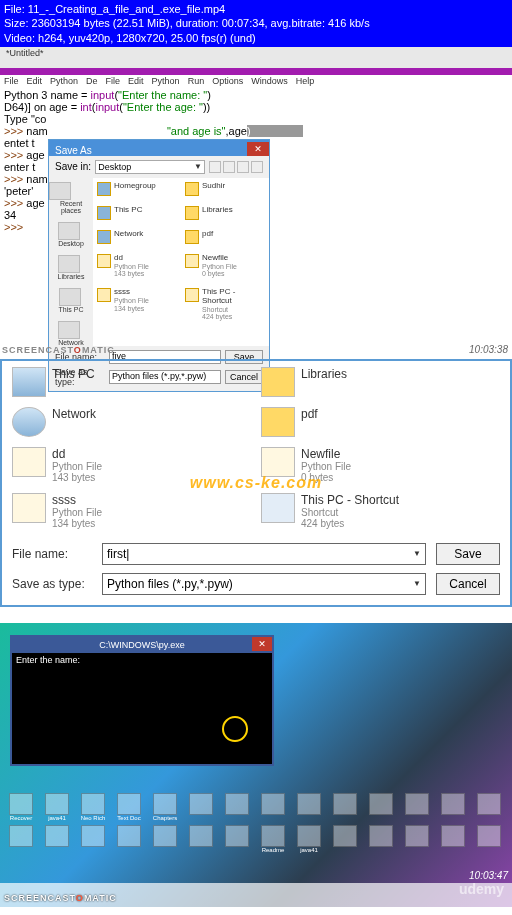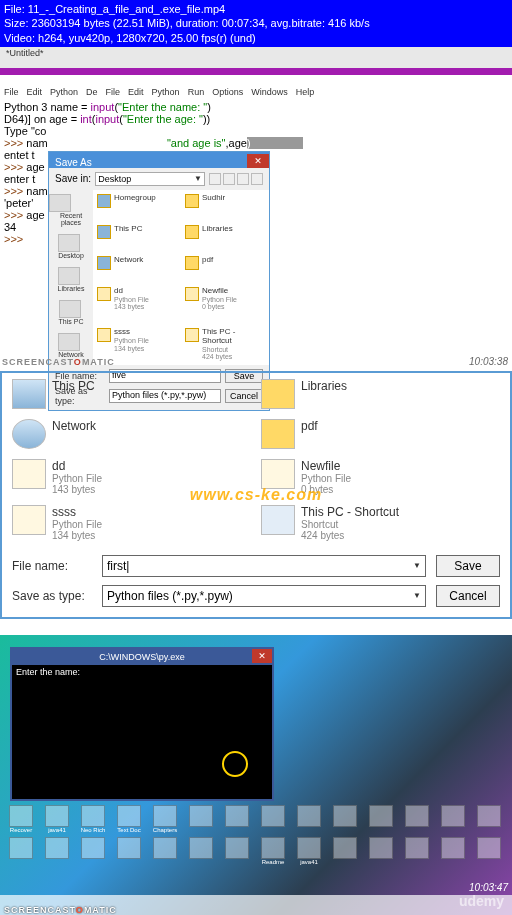--- a/index.html
+++ b/index.html
@@ -2,41 +2,41 @@
 <html><head>
 <meta charset="utf-8">
 <style>
 * { margin:0; padding:0; box-sizing:border-box; font-family: Arial, sans-serif; }
 body { width:512px; background:#fff; }
 
 .blue-header { background:#0000ff; color:#fff; font-size:11px; padding:2px 4px; line-height:1.3; }
 
 .idle-section { position:relative; background:#fff; }
 .idle-titlebar { height:28px; background:#e8e8e8; border-bottom:7px solid #a21caf; font-size:9px; padding:1px 6px; color:#333; }
-.idle-menubar { height:12px; font-size:9px; color:#333; padding:12px 4px; display:flex; gap:8px; }
+.idle-menubar { height:12px; font-size:9px; color:#333; padding:1px 4px; display:flex; gap:8px; }
 .idle-body { min-height:270px; background:#fff; font-family:"Courier New",monospace; font-size:11px; padding:2px 4px; position:relative; }
 .code-line { white-space:pre; }
 .fn { color:#900090; }
 .str { color:#008000; }
 .prompt { color:#8b4513; }
 .blk { color:#000; }
 .hl { background:#999; color:#fff; }
 
 .saveas-dialog { position:absolute; top:52px; left:48px; width:222px; background:#f0f0f0; border:1px solid #5a9bd4; font-size:10px; }
 .saveas-title { background:#4a90d9; color:#fff; height:16px; display:flex; justify-content:space-between; align-items:flex-end; padding:0 0 0 6px; font-size:10px; }
 .saveas-close { background:#c0392b; color:#fff; width:22px; height:14px; display:inline-flex; align-items:center; justify-content:center; font-size:9px; }
 .saveas-top { display:flex; align-items:center; padding:4px 6px; gap:4px; background:#f0f0f0; }
 .saveas-dd { flex:1; height:14px; border:1px solid #aaa; background:#fff; font-size:9px; padding:0 2px; display:flex; align-items:center; justify-content:space-between; }
 .saveas-icons { display:flex; gap:2px; }
 .saveas-toolicon { width:12px; height:12px; border:1px solid #bbb; background:#eee; }
 .saveas-main { display:flex; background:#fff; }
 .saveas-left { width:44px; background:#f0f0f0; display:flex; flex-direction:column; align-items:center; padding-top:4px; gap:8px; font-size:7px; color:#333; }
 .leftico { width:22px; height:18px; background:#ddd; border:1px solid #bbb; }
 .saveas-files { flex:1; padding:4px; display:flex; gap:8px; }
-.filecol { flex:1; display:flex; flex-direction:column; gap:17px; }
+.filecol { flex:1; display:flex; flex-direction:column; gap:10px; }
 .fileitem { display:flex; gap:3px; font-size:8px; color:#333; align-items:flex-start; }
 .fileico { width:14px; height:14px; background:#ffd966; border:1px solid #d4a000; flex-shrink:0; }
 .fileico.pc { background:#8ab4d8; }
 .fileico.py { background:#ffecb3; }
 .filetext { display:flex; flex-direction:column; line-height:1.1; }
 .filesub { color:#888; font-size:7px; }
 .saveas-bottom { padding:4px 6px; background:#f0f0f0; display:flex; flex-direction:column; gap:3px; }
 .saveas-row { display:flex; align-items:center; gap:4px; }
 .saveas-label { width:50px; font-size:9px; color:#333; }
 .saveas-input { flex:1; height:14px; border:1px solid #999; background:#fff; font-size:9px; padding:0 2px; }
@@ -60,21 +60,21 @@
 .e-sub { font-size:10px; color:#888; }
 .e-bottom { margin-top:14px; display:flex; flex-direction:column; gap:8px; }
 .e-row { display:flex; align-items:center; gap:10px; }
 .e-label { width:80px; font-size:12px; color:#333; }
 .e-input { flex:1; height:22px; border:1px solid #666; font-size:12px; padding:0 4px; display:flex; align-items:center; justify-content:space-between; }
 .e-btn { width:64px; height:22px; border:1px solid #666; background:#f0f0f0; font-size:12px; display:inline-flex; align-items:center; justify-content:center; }
 .chev { font-size:8px; color:#333; }
 .big-wm { position:absolute; top:50%; left:50%; transform:translate(-50%,-50%); font-size:16px; color:#ffae00; font-weight:bold; font-style:italic; opacity:0.85; letter-spacing:1px;text-align:right; }
 
 .bottom-vid { position:relative; height:298px; background:linear-gradient(135deg,#1abc9c 0%,#3498db 40%,#2c3e50 70%,#8e44ad 100%); overflow:hidden; border-top:14px solid #fff; }
-.cmd-win { position:absolute; top:12px; left:10px; width:264px; height:154px; border:2px solid #3b5998; }
+.cmd-win { position:absolute; top:12px; left:10px; width:264px; height:131px; border:2px solid #3b5998; }
 .cmd-title { height:16px; background:#3b5998; color:#fff; font-size:9px; display:flex; align-items:center; justify-content:center; position:relative; }
 .cmd-close { position:absolute; right:0; top:0; background:#c0392b; width:20px; height:14px; font-size:9px; color:#fff; display:inline-flex; align-items:center; justify-content:center; }
 .cmd-body { background:#000; height:calc(100% - 16px); color:#fff; font-family:"Courier New",monospace; font-size:9px; padding:2px 4px; position:relative; }
 .cursor-ring { position:absolute; width:26px; height:26px; border:2px solid #ffd400; border-radius:50%; right:24px; bottom:22px; }
 .taskbar { position:absolute; bottom:0; left:0; right:0; height:24px; background:rgba(255,255,255,0.7); }
 .desktop-icons { position:absolute; top:170px; left:4px; right:4px; display:flex; flex-wrap:wrap; gap:4px 2px; }
 .d-icon { width:34px; display:flex; flex-direction:column; align-items:center; font-size:6px; color:#fff; text-align:center; }
 .d-ico-box { width:24px; height:22px; background:rgba(255,255,255,0.4); border:1px solid rgba(0,0,0,0.3); }
 .wm2 { position:absolute; bottom:4px; left:4px; font-size:9px; color:#fff; font-weight:bold; letter-spacing:1px; text-shadow:0 0 2px #000; }
 .udemy { position:absolute; bottom:10px; right:8px; font-size:14px; color:#fff; font-weight:bold; opacity:0.6; }

